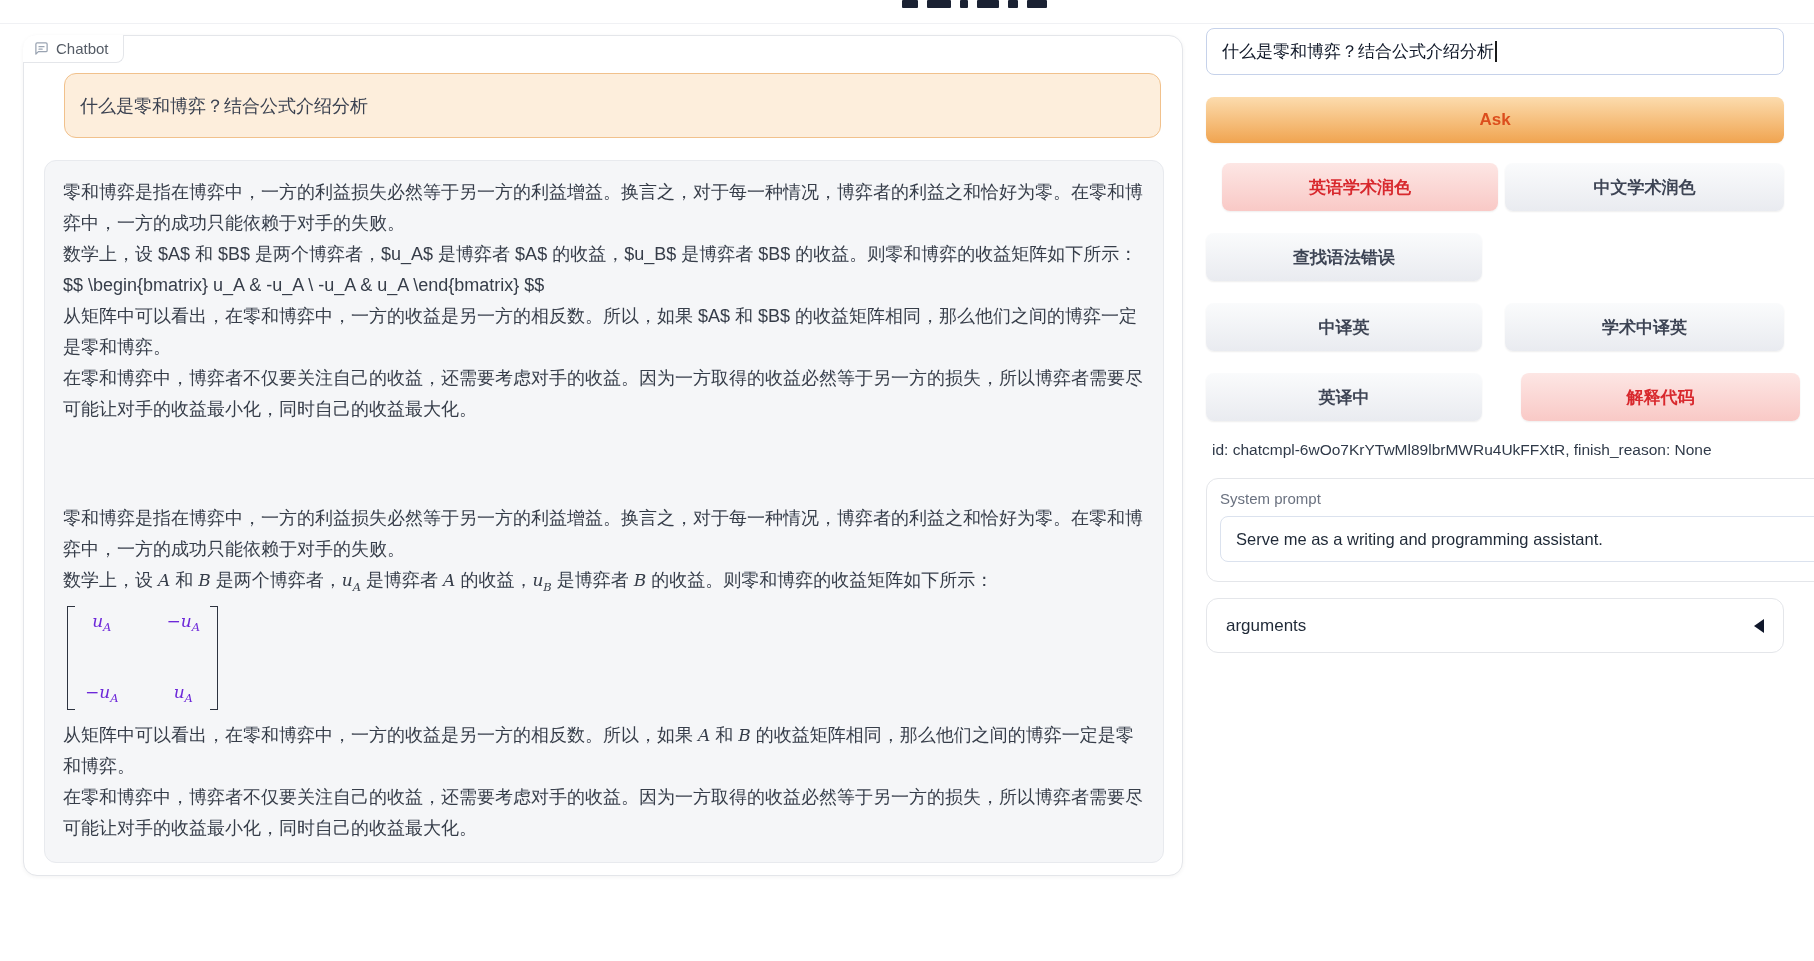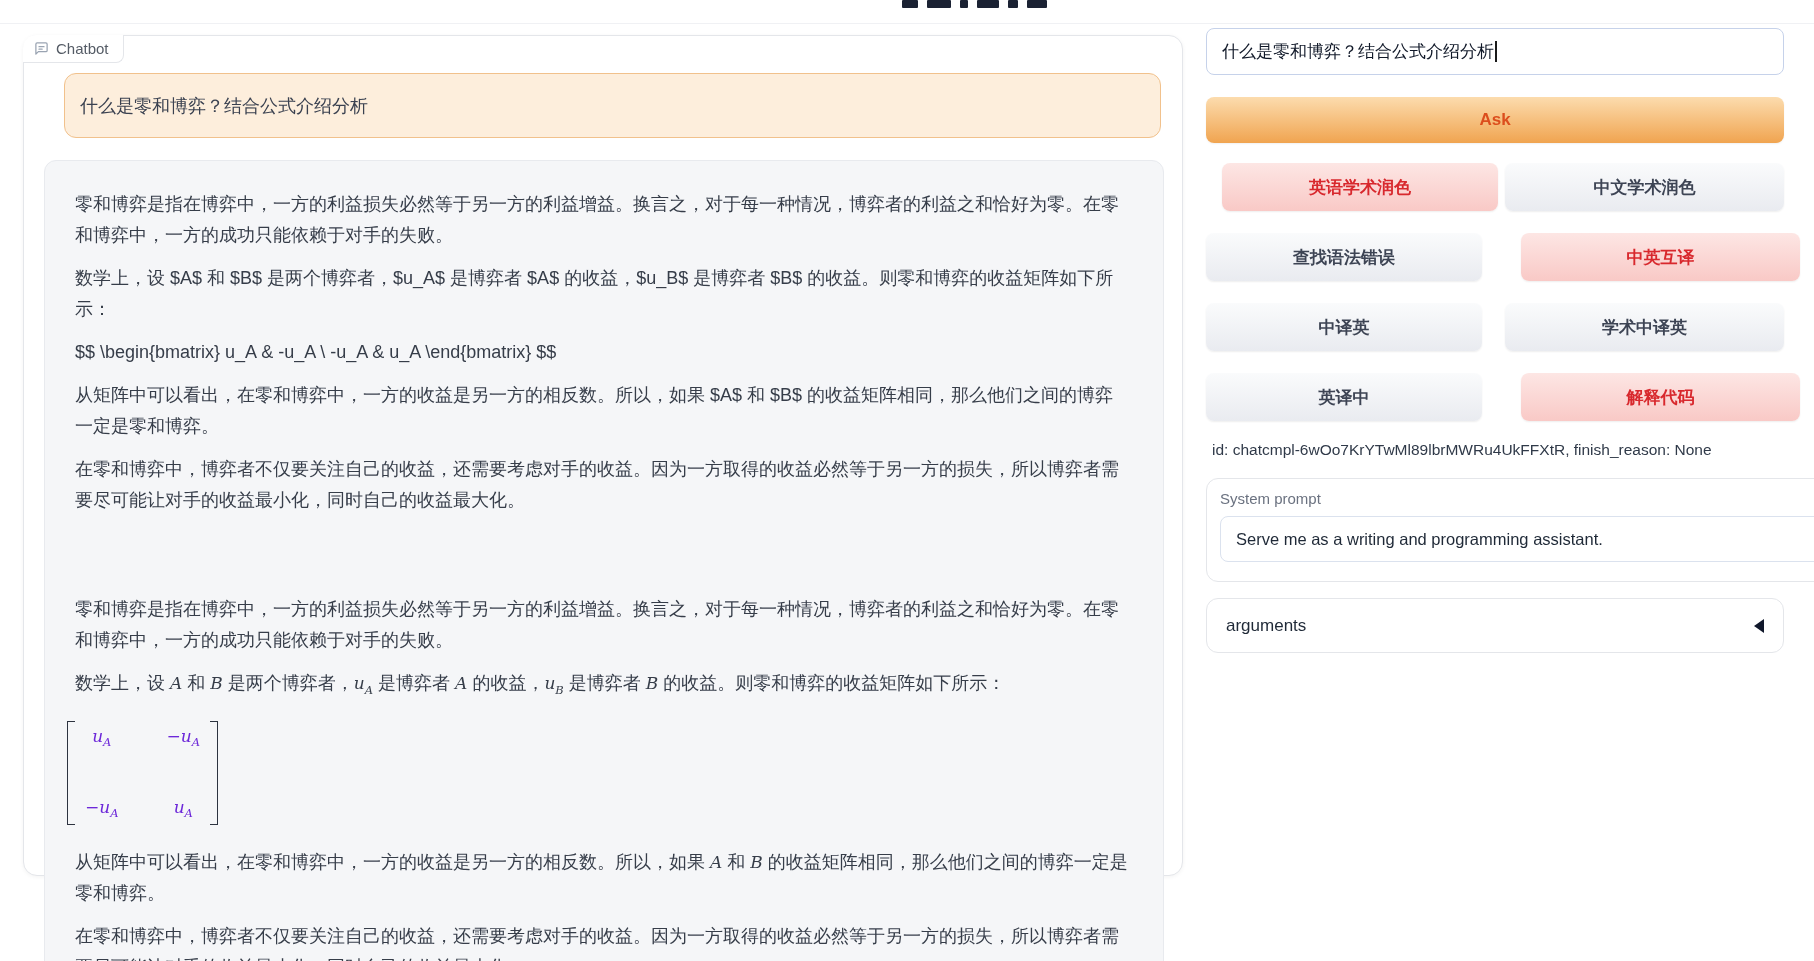--- a/index.html
+++ b/index.html
@@ -31,21 +31,21 @@
   .msg.user {
     left:40px; top:37px; width:1097px; height:65px;
     background:#fdeedc; border:1px solid #f1c18c; border-radius:12px;
     display:flex; align-items:center; padding:0 15px; color:#3a4150;
   }
   .msg.bot {
     left:20px; top:124px; width:1120px; min-height:632px;
     background:#f5f6f8; border:1px solid #e8eaee; border-radius:12px;
     padding:16px 20px 18px 18px; color:#363d49; line-height:31px;
   }
-  .msg.bot p { margin:12px; }
+  .msg.bot p { margin:0; }
   .block.rendered { margin-top:78px; }
   .mi { font-family:"DejaVu Serif", serif; font-style:italic; font-size:17px; }
   .msub { font-family:"DejaVu Serif", serif; font-style:italic; font-size:11.5px; }
 
   .matrix { display:inline-flex; align-items:stretch; margin:3px 0 4px 4px; line-height:normal; }
   .mb { width:8px; border:1.6px solid #2d3340; }
   .mbl { border-right:none; }
   .mbr { border-left:none; }
   .mgrid {
     display:grid; grid-template-columns:auto auto; column-gap:24px; row-gap:1px;
@@ -167,21 +167,20 @@
     <div class="question-box">
       <span>什么是零和博弈？结合公式介绍分析</span>
       <span class="caret"></span>
     </div>
 
     <button class="ask-btn">Ask</button>
 
     <button class="act-btn pink col-l row-1">英语学术润色</button>
     <button class="act-btn gray col-r row-1">中文学术润色</button>
     <button class="act-btn gray col-l row-2">查找语法错误</button>
-    <button class="act-btn pink col-r row-2">中英互译</button>
     <button class="act-btn gray col-r row-3">学术中译英</button>
     <button class="act-btn gray col-l row-3">中译英</button>
     <button class="act-btn gray col-l row-4">英译中</button>
     <button class="act-btn pink col-r row-4">解释代码</button>
 
     <div class="status-line">id: chatcmpl-6wOo7KrYTwMl89lbrMWRu4UkFFXtR, finish_reason: None</div>
 
     <div class="sys-group">
       <div class="sys-label">System prompt</div>
       <div class="sys-input">

